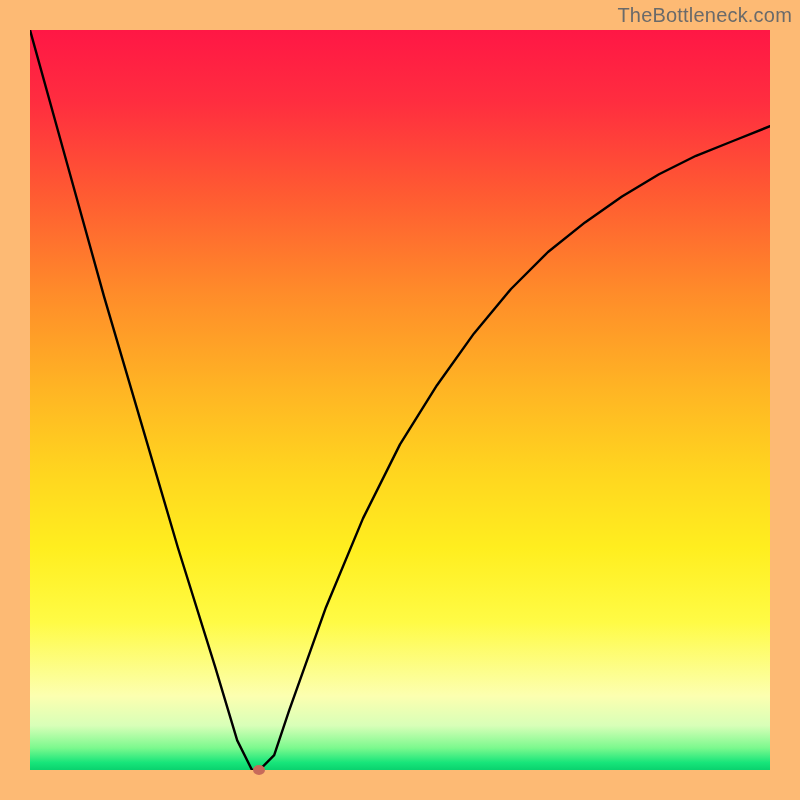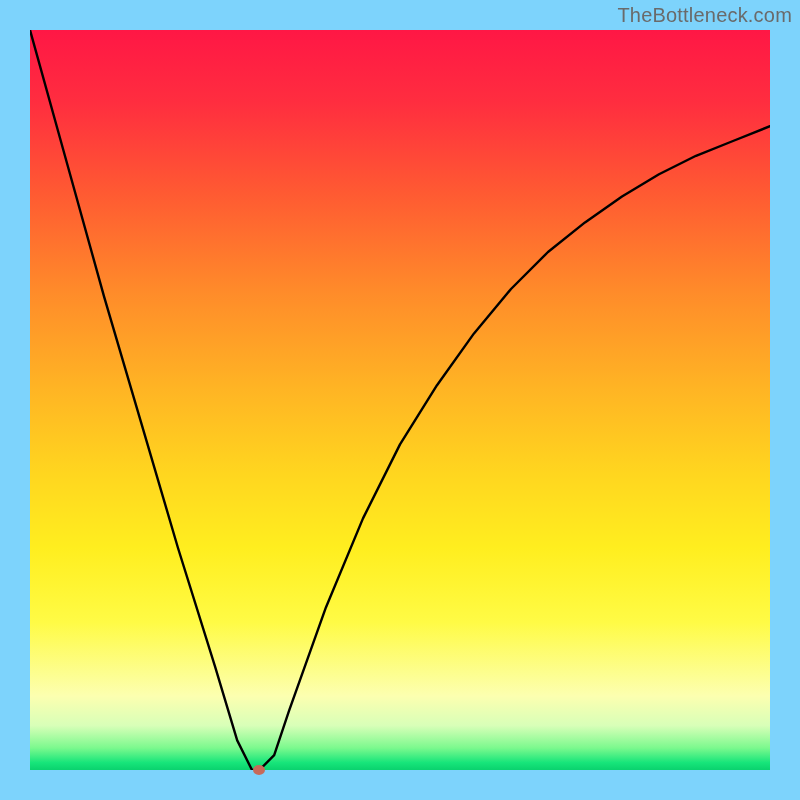--- a/index.html
+++ b/index.html
@@ -8,21 +8,21 @@
     width: 800px;
     height: 800px;
     background: #000;
     font-family: Arial, Helvetica, sans-serif;
     overflow: hidden;
   }
   .wrap {
     position: relative;
     width: 800px;
     height: 800px;
-    background: #7dd3fc;
+    background: #fdba74;
   }
   .plot {
     position: absolute;
     left: 30px;
     top: 30px;
     width: 740px;
     height: 740px;
     background: linear-gradient(to bottom,
       #ff1745 0%,
       #ff2e3f 10%,

